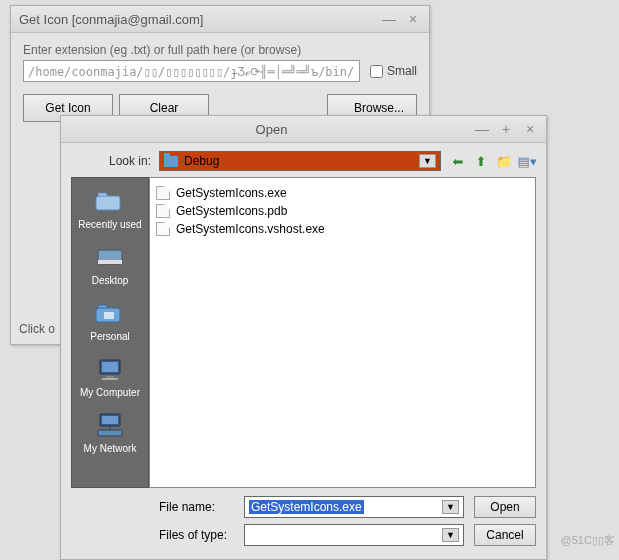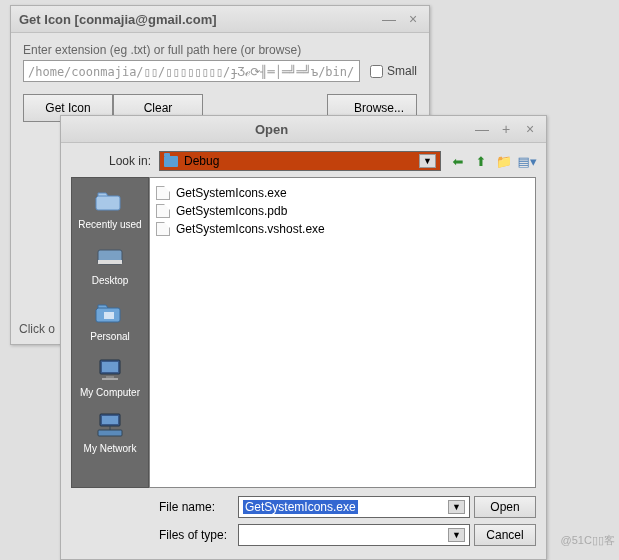--- a/index.html
+++ b/index.html
@@ -1,31 +1,31 @@
 <!DOCTYPE html>
 <html><head>
 <meta charset="utf-8">
 <style>
 * { box-sizing: border-box; margin: 0; padding: 0; font-family: Arial, sans-serif; }
 body { background: #e0e0e0; width: 619px; height: 560px; position: relative; overflow: hidden; }
 
 .window { position: absolute; background: #e4e4e4; border: 1px solid #b0b0b0; box-shadow: 1px 1px 3px rgba(0,0,0,0.2); }
 .titlebar { background: linear-gradient(#e8e8e8,#d8d8d8); border-bottom: 1px solid #c0c0c0; padding: 5px 8px; display: flex; align-items: center; }
-.title-text { flex: 1; text-align: center; font-weight: bold; font-size: 13px; color: #555; }
+.title-text { flex: 1; text-align: center; font-weight: normal; font-size: 13px; color: #555; }
 .title-text.left { text-align: left; }
 .win-ctrl { display: flex; gap: 8px; font-size: 14px; color: #888; }
 .win-btn { cursor: pointer; width: 16px; text-align: center; }
 
 .win1 { left: 10px; top: 5px; width: 420px; height: 340px; }
 .win1-body { padding: 10px 12px; }
 .label { font-size: 12px; color: #666; margin-bottom: 3px; }
 .path-row { display: flex; gap: 10px; align-items: center; }
 .path-input { flex: 1; border: 1px solid #999; background: #fff; font-size: 12px; padding: 3px 4px; color: #999; font-family: monospace; }
 .checkbox-row { display: flex; align-items: center; gap: 4px; font-size: 12px; color: #444; }
-.btn-row { margin-top: 12px; display: flex; gap: 0; }
+.btn-row { margin-top: 12px; display: flex; gap: 6px; }
 .btn { border: 1px solid #888; background: linear-gradient(#f0f0f0,#ddd); font-size: 12px; padding: 6px 0; width: 90px; text-align: center; cursor: pointer; }
 .btn.browse { margin-left: auto; padding-left: 14px; }
 
 .status { position: absolute; bottom: 8px; left: 8px; font-size: 12px; color: #555; }
 
 .win2 { left: 60px; top: 115px; width: 487px; height: 445px; }
 .win2-body { padding: 8px 10px 10px 10px; display: flex; flex-direction: column; height: calc(100% - 30px); }
 .lookin-row { display: flex; align-items: center; gap: 8px; margin-bottom: 6px; }
 .lookin-label { font-size: 12px; color: #333; width: 80px; text-align: right; }
 .lookin-select { flex: 1; border: 1px solid #666; background: #c2410c; font-size: 12px; padding: 2px 4px; display: flex; align-items: center; gap: 6px; position: relative; }
@@ -45,21 +45,21 @@
 .sb-item { display: flex; flex-direction: column; align-items: center; gap: 3px; cursor: pointer; width: 100%; }
 .sb-icon { width: 36px; height: 30px; display: flex; align-items: center; justify-content: center; }
 .sb-label { font-size: 10px; color: #fff; text-align: center; line-height: 1.1; }
 
 .file-list { flex: 1; background: #fff; border: 1px solid #888; padding: 6px; overflow: auto; }
 .file-item { display: flex; align-items: center; gap: 6px; font-size: 12px; padding: 2px 0; cursor: pointer; }
 .file-icn { width: 14px; height: 14px; border: 1px solid #aaa; background: #fafafa; position: relative; }
 .file-icn::after { content: ""; position: absolute; right: -1px; top: -1px; border: 3px solid transparent; border-top-color: #fff; border-right-color: #fff; }
 
 .bottom-area { margin-top: 8px; display: flex; flex-direction: column; gap: 6px; }
-.bottom-row { display: flex; align-items: center; gap: 4px; }
+.bottom-row { display: flex; align-items: center; gap: 10px; }
 .bottom-label { font-size: 12px; width: 75px; text-align: left; margin-left: 88px; }
 .bottom-select { flex: 1; border: 1px solid #666; background: #fff; font-size: 12px; padding: 2px 4px; position: relative; height: 22px; display: flex; align-items: center; }
 .bottom-select::after { content: "▼"; position: absolute; right: 4px; font-size: 9px; background: #ddd; border: 1px solid #999; padding: 1px 3px; }
 .selected-val { background: #3367d1; color: #fff; padding: 0 2px; }
 .dlg-btn { border: 1px solid #888; background: linear-gradient(#f0f0f0,#ddd); font-size: 12px; padding: 3px 0; width: 62px; text-align: center; cursor: pointer; }
 
 .watermark { position: absolute; right: 4px; bottom: 12px; font-size: 11px; color: #aaa; }
 
 
 .ic-recent svg, .ic-desktop svg, .ic-personal svg, .ic-computer svg, .ic-network svg { width: 36px; height: 30px; }

